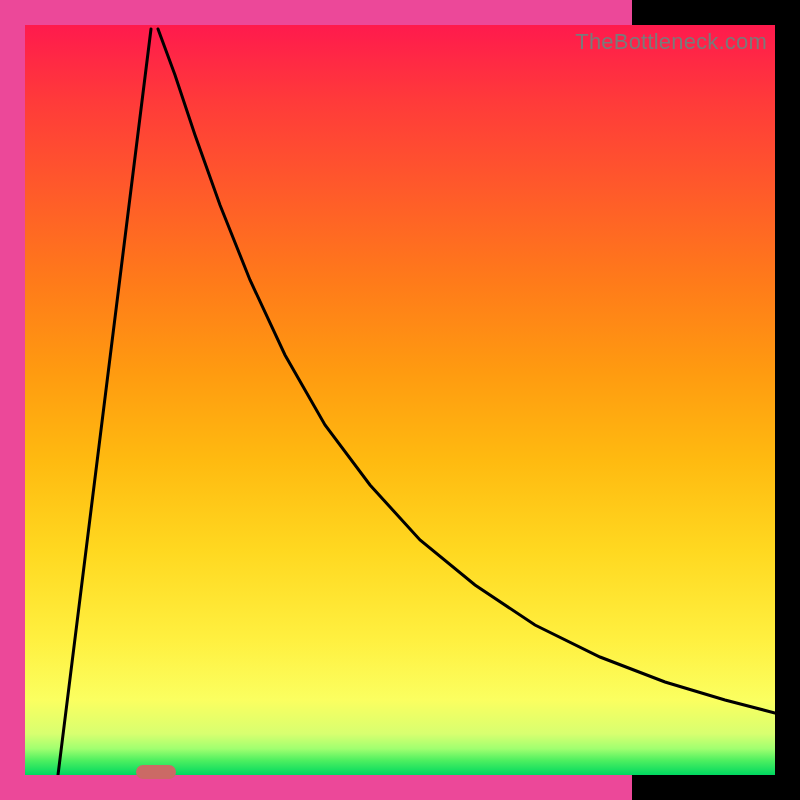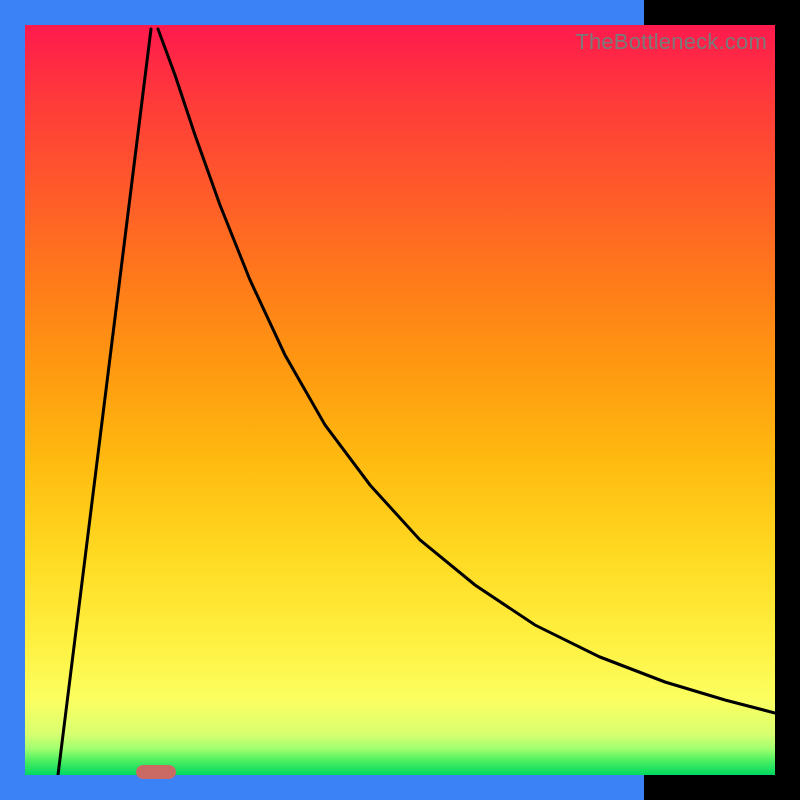--- a/index.html
+++ b/index.html
@@ -8,22 +8,21 @@
     width: 800px;
     height: 800px;
     overflow: hidden;
     background: #000;
     font-family: Arial, Helvetica, sans-serif;
   }
   .frame {
     position: relative;
     width: 632px;
     height: 800px;
-    background: #3b82f6;
-    padding-left: 12px;
+    background: #ec4899;
   }
   .plot {
     position: absolute;
     left: 25px;
     top: 25px;
     width: 750px;
     height: 750px;
     background: linear-gradient(to bottom,
       #ff1a4d 0%,
       #ff3a3a 10%,

